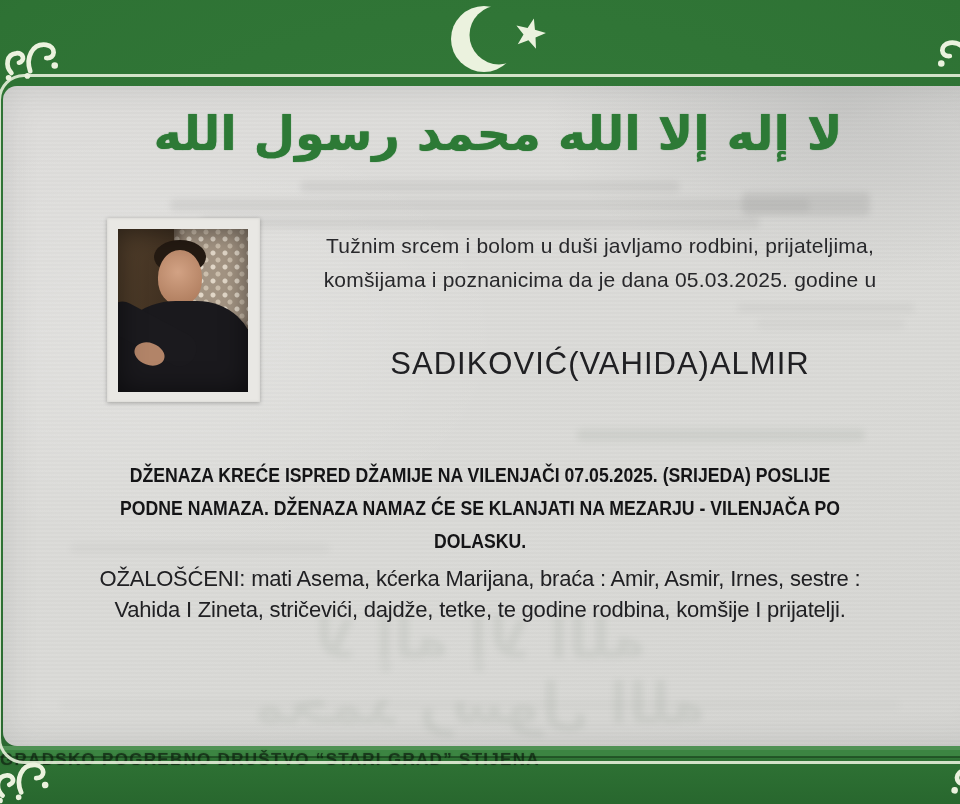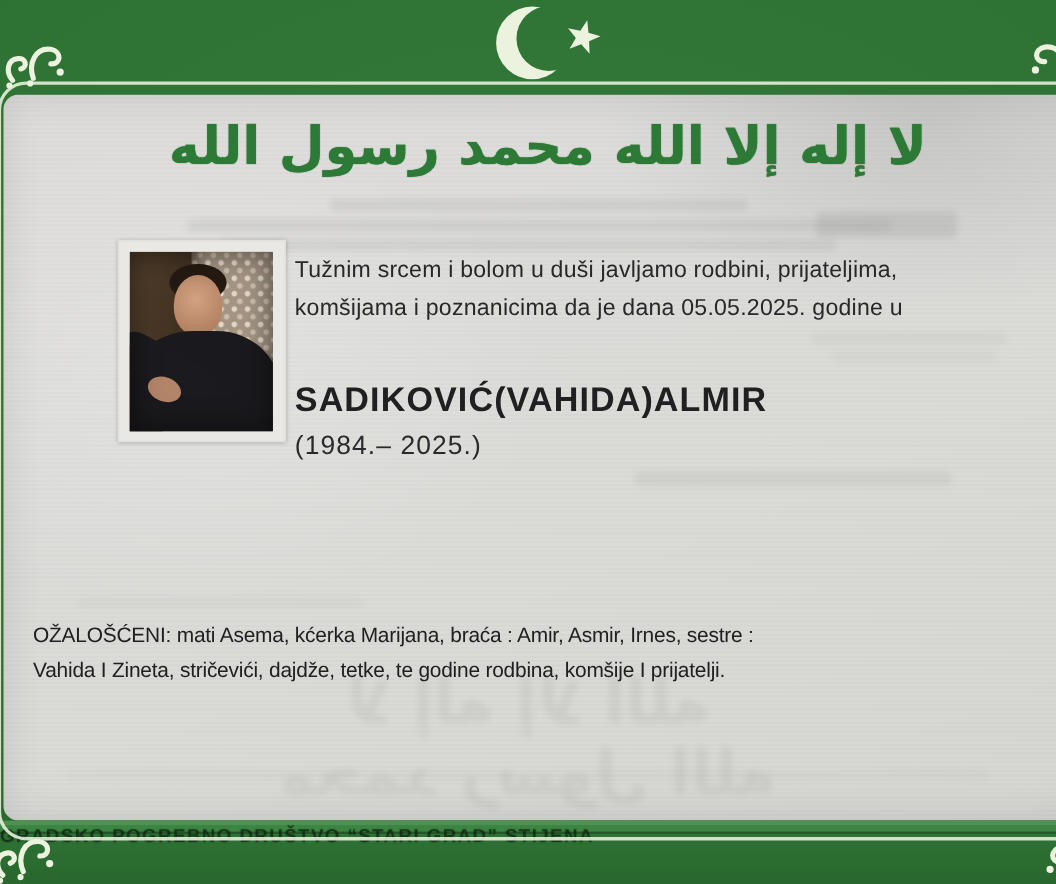--- a/index.html
+++ b/index.html
@@ -71,28 +71,28 @@
   .ph-couch{left:-6px;top:84px;width:36px;height:92px;background:#4d3321;border-radius:10px;}
   .ph-hair{left:36px;top:11px;width:52px;height:34px;border-radius:50%;background:#241a12;}
   .ph-face{left:40px;top:21px;width:44px;height:55px;border-radius:50% 50% 46% 46%;
     background:radial-gradient(circle at 45% 40%, #d2a284, #b17f60 78%);}
   .ph-shirt{left:-6px;top:72px;width:142px;height:104px;border-radius:45% 40% 0 0 / 55% 50% 0 0;
     background:#1a191d;}
   .ph-arm{left:-16px;top:88px;width:98px;height:34px;background:#1b1a1e;transform:rotate(28deg);border-radius:16px;}
   .ph-hand{left:16px;top:114px;width:31px;height:22px;border-radius:50%;background:#b28468;transform:rotate(20deg);}
   .ph-vignette{left:0;top:0;right:0;bottom:0;box-shadow:inset 0 0 26px rgba(0,0,0,.55);}
   
-  .txt{position:absolute;z-index:3;text-align:left;}
+  .txt{position:absolute;z-index:3;text-align:center;}
   .txt div{white-space:nowrap;}
   .intro{left:268px;top:229px;width:664px;font-size:21px;line-height:34px;color:#28282b;letter-spacing:.2px;}
-  .name{left:268px;top:346px;width:664px;font-size:31px;font-weight:bold;letter-spacing:1px;color:#202023;}
+  .name{left:268px;top:346px;width:664px;font-size:31px;font-weight:normal;letter-spacing:1px;color:#202023;}
   .years{left:268px;top:392px;width:664px;font-size:24px;letter-spacing:1px;color:#2a2a2d;}
   .funeral{left:20px;top:458px;width:920px;font-size:21px;line-height:33px;font-weight:bold;color:#141416;}
   .funeral div{transform:scaleX(.84);transform-origin:center;}
-  .mourners{left:30px;top:563px;width:900px;font-size:19px;line-height:31px;color:#202023;letter-spacing:-.2px;}
+  .mourners{left:30px;top:563px;width:900px;font-size:22px;line-height:31px;color:#202023;letter-spacing:-.2px;}
   
   .footer-band{
     position:absolute;left:0;right:0;bottom:0;height:58px;z-index:4;
     background:linear-gradient(180deg,#4f9154 0 4px,#3c8542 4px 10px,#2e7234 13px,#28672e 100%);
   }
   .footer-band::after{content:"";position:absolute;left:0;right:0;top:10px;height:2px;background:rgba(8,35,10,.45);}
   .footer-text{
     margin-top:4px;text-align:left;font-size:17px;font-weight:bold;letter-spacing:1.3px;
     color:rgba(21,48,24,.85);text-shadow:0 0 2px rgba(21,48,24,.35);
   }
@@ -163,26 +163,30 @@
       <div class="ph-face"></div>
       <div class="ph-shirt"></div>
       <div class="ph-arm"></div>
       <div class="ph-hand"></div>
       <div class="ph-vignette"></div>
     </div>
   </div>
 
   <div class="txt intro">
     <div>Tužnim srcem i bolom u duši javljamo rodbini, prijateljima,</div>
-    <div>komšijama i poznanicima da je dana 05.05.2025. godine u</div>
+    <div>komšijama i poznanicima da je dana 05.03.2025. godine u</div>
   </div>
 
   <div class="txt name">SADIKOVIĆ(VAHIDA)ALMIR</div>
-  <div class="txt years">(1984.– 2025.)</div>
 
+  <div class="txt funeral">
+    <div>DŽENAZA KREĆE ISPRED DŽAMIJE NA VILENJAČI 07.05.2025. (SRIJEDA) POSLIJE</div>
+    <div>PODNE NAMAZA. DŽENAZA NAMAZ ĆE SE KLANJATI NA MEZARJU - VILENJAČA PO</div>
+    <div>DOLASKU.</div>
+  </div>
 
   <div class="txt mourners">
     <div>OŽALOŠĆENI:  mati Asema, kćerka Marijana, braća : Amir, Asmir, Irnes, sestre :</div>
     <div>Vahida I Zineta, stričevići, dajdže, tetke, te godine rodbina, komšije I prijatelji.</div>
   </div>
 
   <div class="footer-band">
     <div class="footer-text">GRADSKO POGREBNO DRUŠTVO “STARI GRAD” STIJENA</div>
   </div>
 

